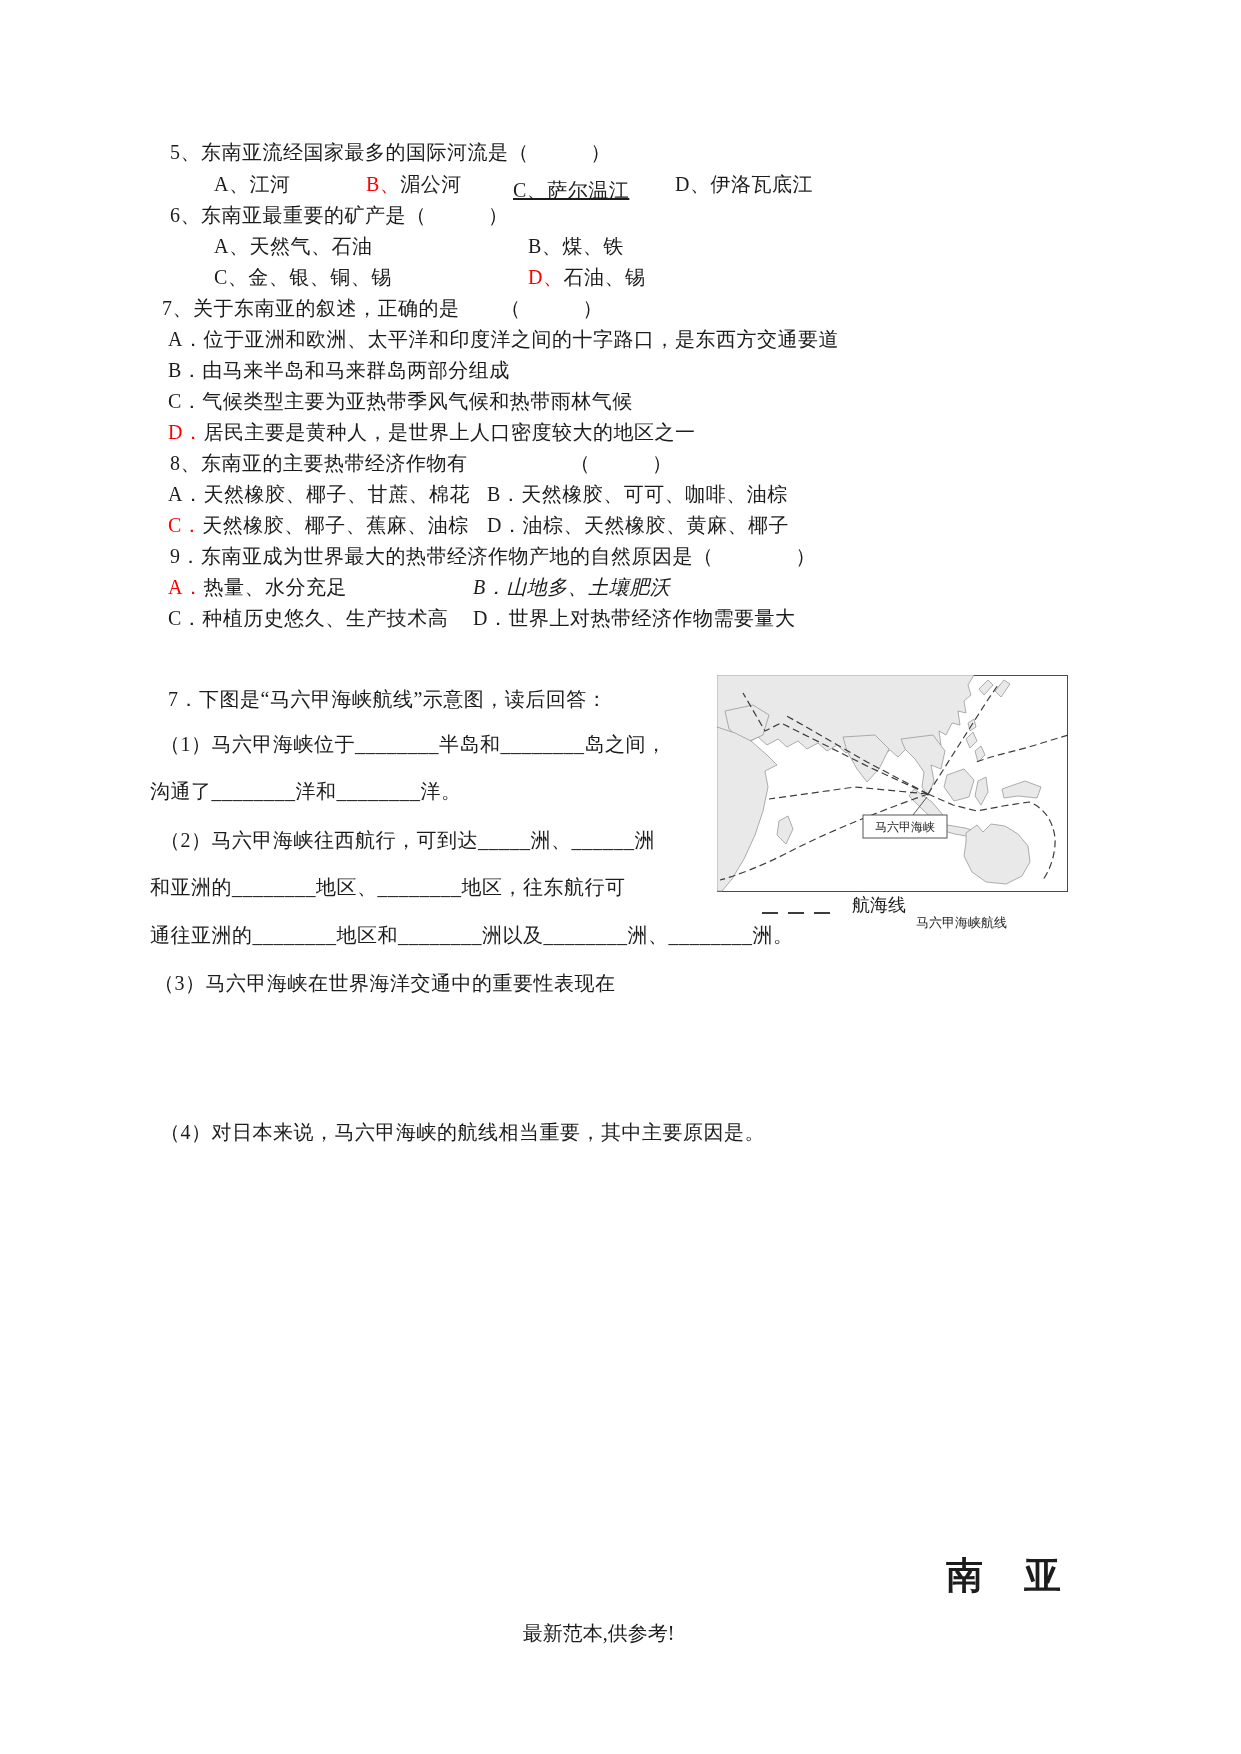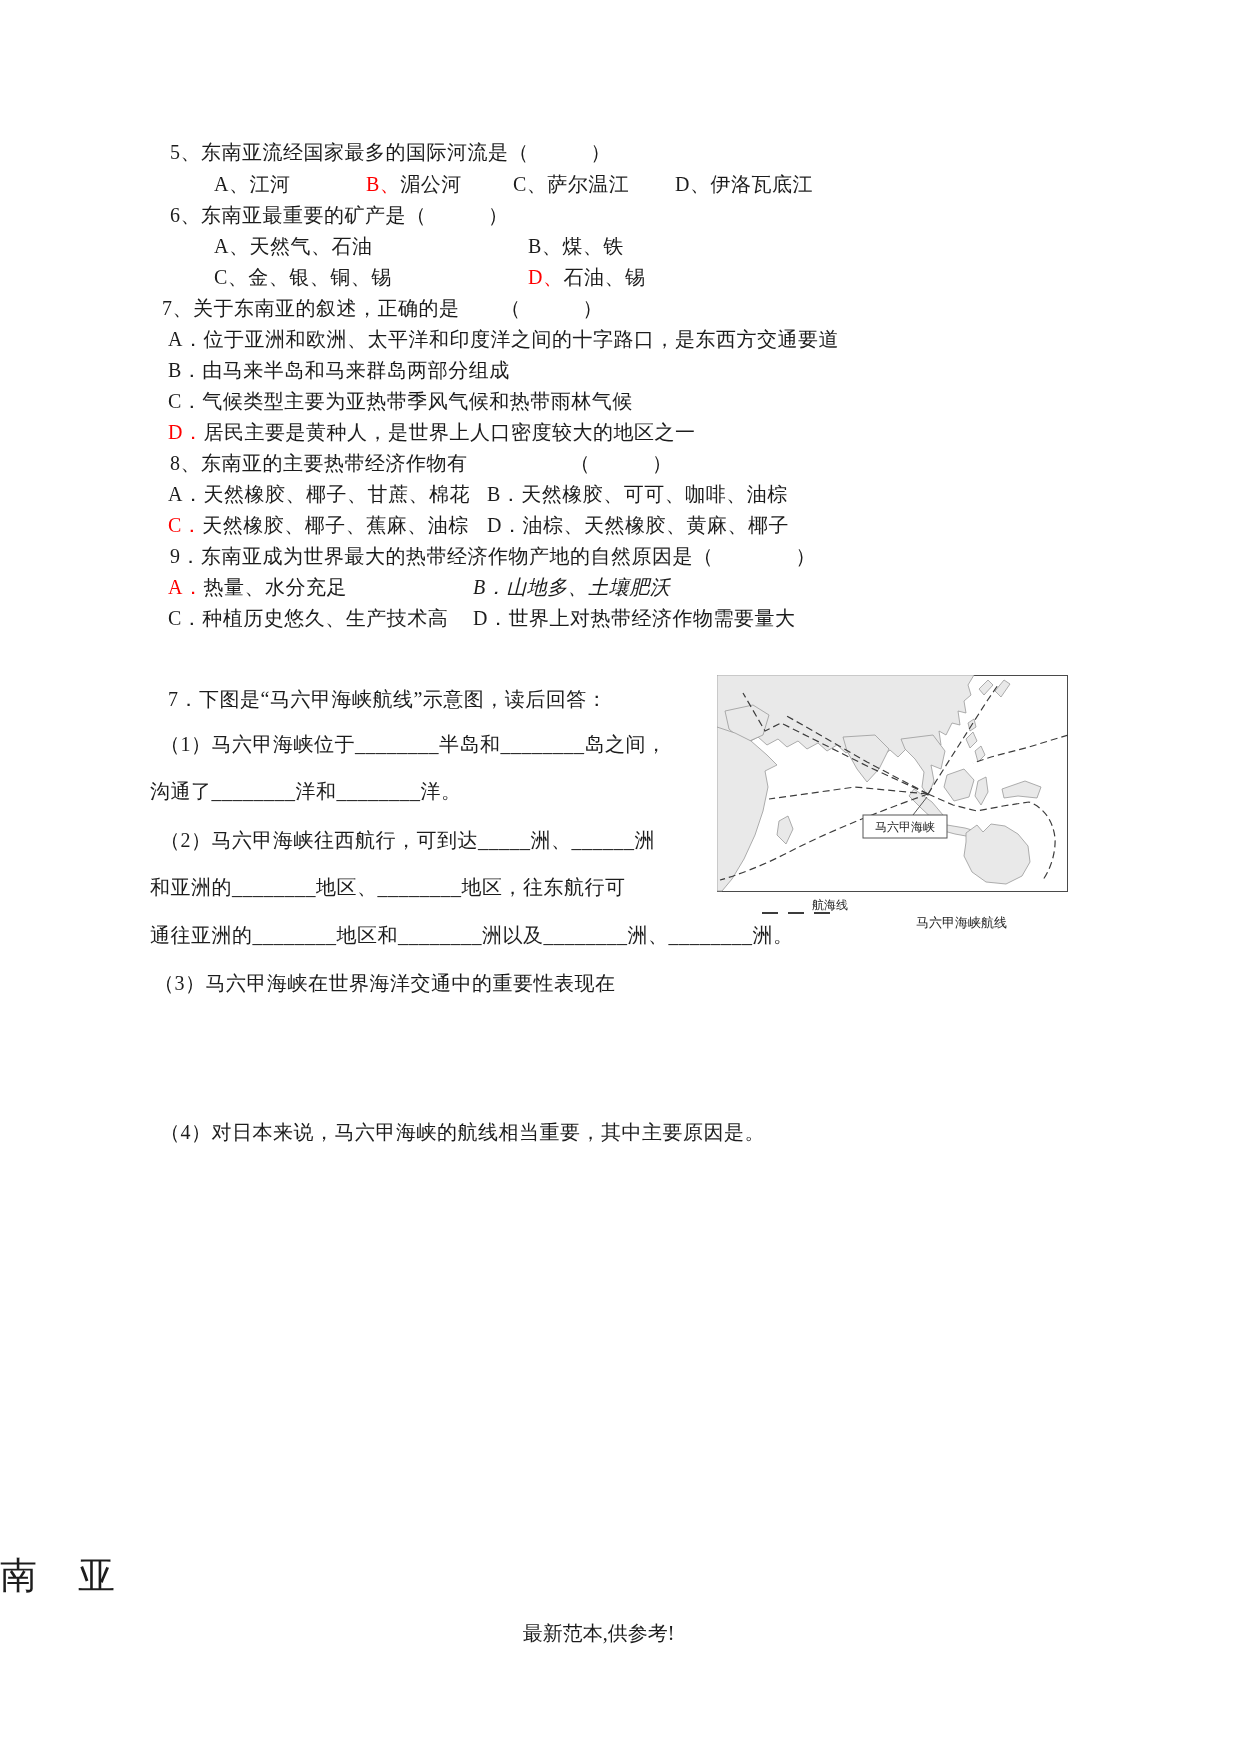--- a/index.html
+++ b/index.html
@@ -14,40 +14,40 @@
   .t {
     position:absolute;
     font-size:20px;
     line-height:27px;
     white-space:pre;
     letter-spacing:0.5px;
   }
   .red { color:var(--red); }
   .map-wrap { position:absolute; left:717px; top:675px; }
   .legend-dash { position:absolute; left:762px; top:903px; }
-  .legend-text { position:absolute; left:812px; top:896px; font-size:12px; line-height:18px; white-space:pre; }
+  .legend-text { position:absolute; left:852px; top:896px; font-size:18px; line-height:18px; white-space:pre; }
   .legend-sub  { position:absolute; left:916px; top:914px; font-size:13px; line-height:18px; white-space:pre; }
   .doc-title {
     position:absolute; left:0; top:1551px; width:1063px;
-    text-align:left; font-size:37px; font-weight:normal;
+    text-align:right; font-size:37px; font-weight:bold;
     letter-spacing:2px; white-space:pre;
   }
   .doc-footer {
     position:absolute; left:0; top:1620px; width:1197px;
     text-align:center; font-size:20px; white-space:pre;
   }
   svg text { font-family:"Liberation Serif","DejaVu Serif",serif; }
 </style>
 </head>
 <body>
 
 <div class="t" style="left:170px; top:139px;">5、东南亚流经国家最多的国际河流是（　　　）</div>
 <div class="t" style="left:214px; top:171px;">A、江河</div>
 <div class="t" style="left:366px; top:171px;"><span class="red">B、</span><span>湄公河</span></div>
-<div class="t" style="left:513px; top:171px;">C、萨尔温江</div>
+<div class="t" style="left:513px; top:177px;text-decoration:underline;">C、萨尔温江</div>
 <div class="t" style="left:675px; top:171px;">D、伊洛瓦底江</div>
 
 <div class="t" style="left:170px; top:202px;">6、东南亚最重要的矿产是（　　　）</div>
 <div class="t" style="left:214px; top:233px;">A、天然气、石油</div>
 <div class="t" style="left:528px; top:233px;">B、煤、铁</div>
 <div class="t" style="left:214px; top:264px;">C、金、银、铜、锡</div>
 <div class="t" style="left:528px; top:264px;"><span class="red">D、</span><span>石油、锡</span></div>
 
 <div class="t" style="left:162px; top:295px;">7、关于东南亚的叙述，正确的是　　（　　　）</div>
 <div class="t" style="left:168px; top:326px;">A．位于亚洲和欧洲、太平洋和印度洋之间的十字路口，是东西方交通要道</div>

